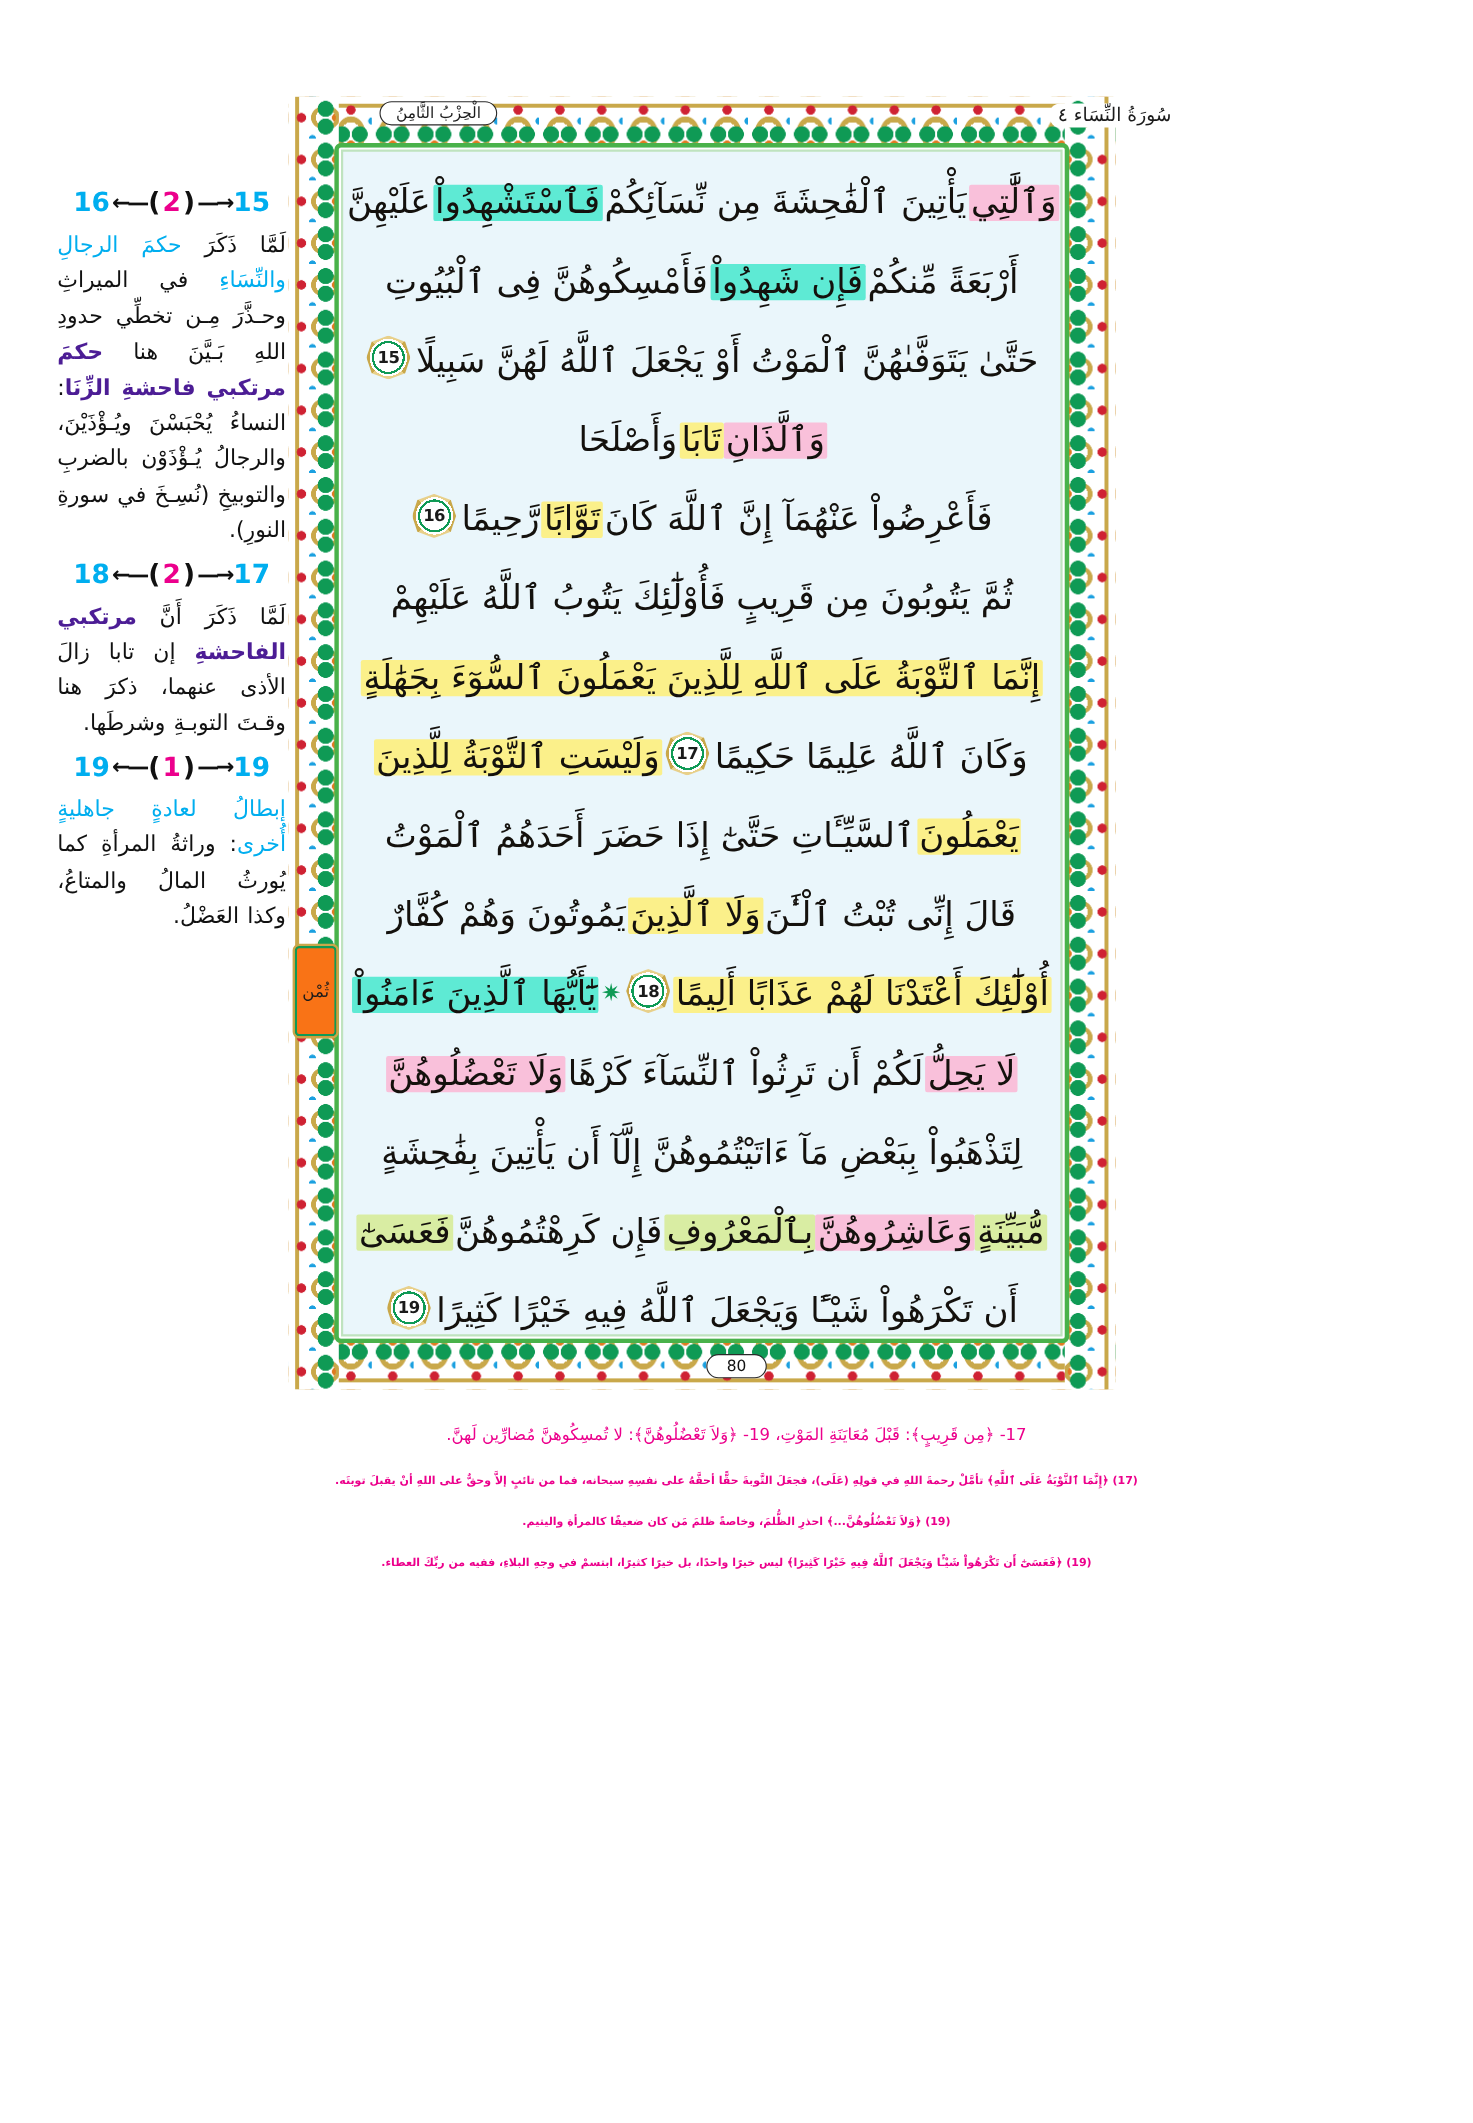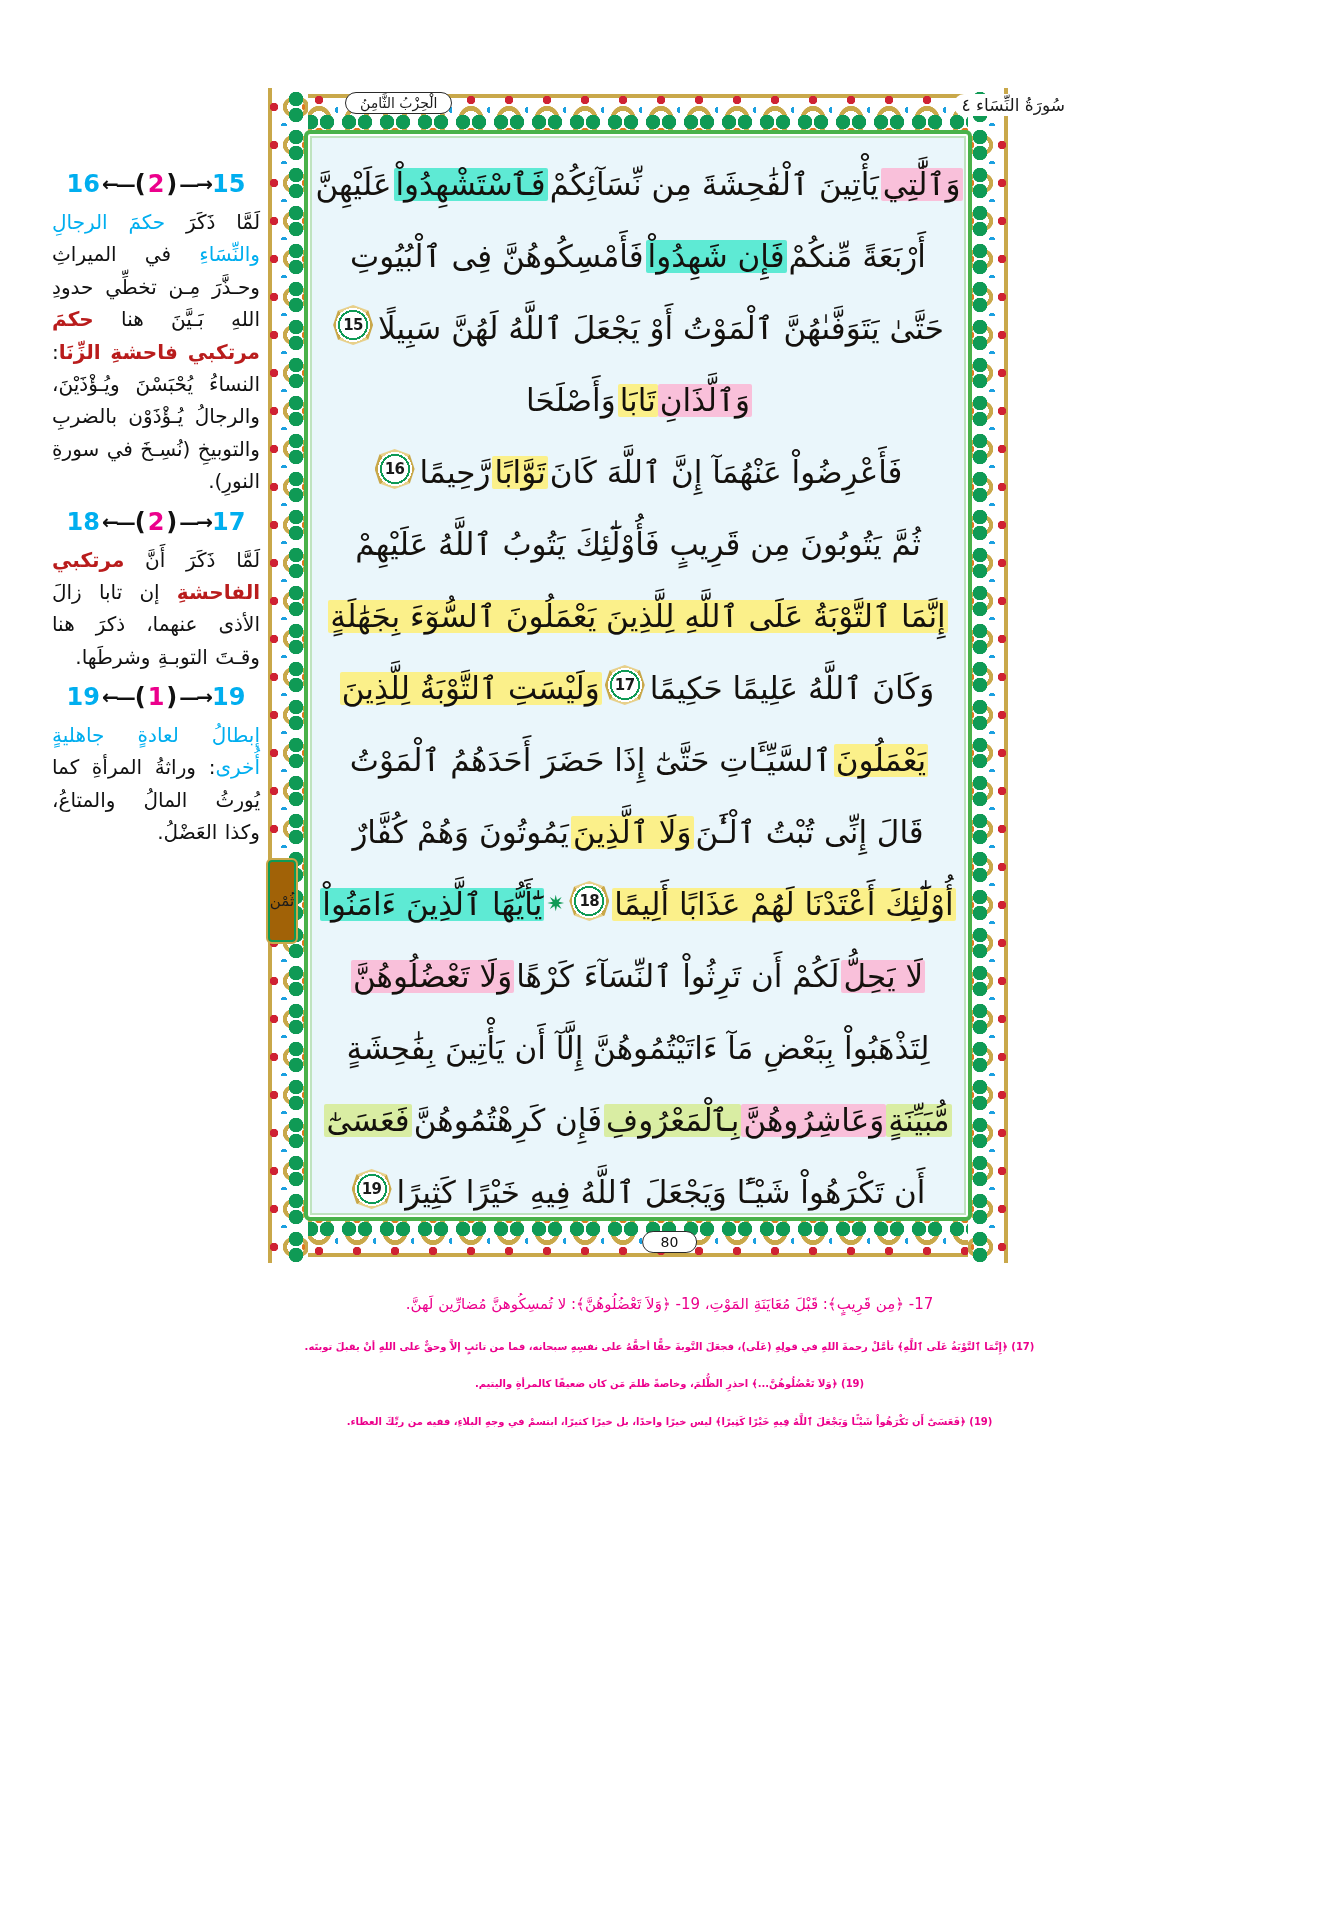--- a/index.html
+++ b/index.html
@@ -172,22 +172,22 @@
     font-size: 14px;
     color: #111;
     z-index: 6;
   }
 
   
   .thumn-marker {
     position: absolute;
     left: 266px;
     top: 858px;
-    width: 32px; height: 86px;
-    background: #a16207;
+    width: 42px; height: 86px;
+    background: #f97316;
     border: 2px solid #c9a84a;
     border-radius: 6px;
     display: flex;
     align-items: center;
     justify-content: center;
     font-family: "DejaVu Sans", "Liberation Serif", serif;
     font-size: 15px;
     color: #1b1b1b;
     z-index: 7;
     box-shadow: 0 0 0 2px #0f9a55 inset;
@@ -219,21 +219,21 @@
   .range-row .paren { color: #111; }
 
   .side-par {
     font-size: 20px;
     line-height: 1.62;
     color: #111;
     margin-bottom: 6px;
     word-spacing: 1px;
   }
   .tx-cyan { color: #00aeef; }
-  .tx-pink { color: #b91c1c; font-weight: 700; }
+  .tx-pink { color: #4c1d95; font-weight: 700; }
 
   
   .footnotes {
     position: absolute;
     left: 40px; right: 40px;
     top: 1290px;
     direction: rtl;
     font-family: "DejaVu Sans", "Liberation Serif", serif;
   }
   .fn-line {

